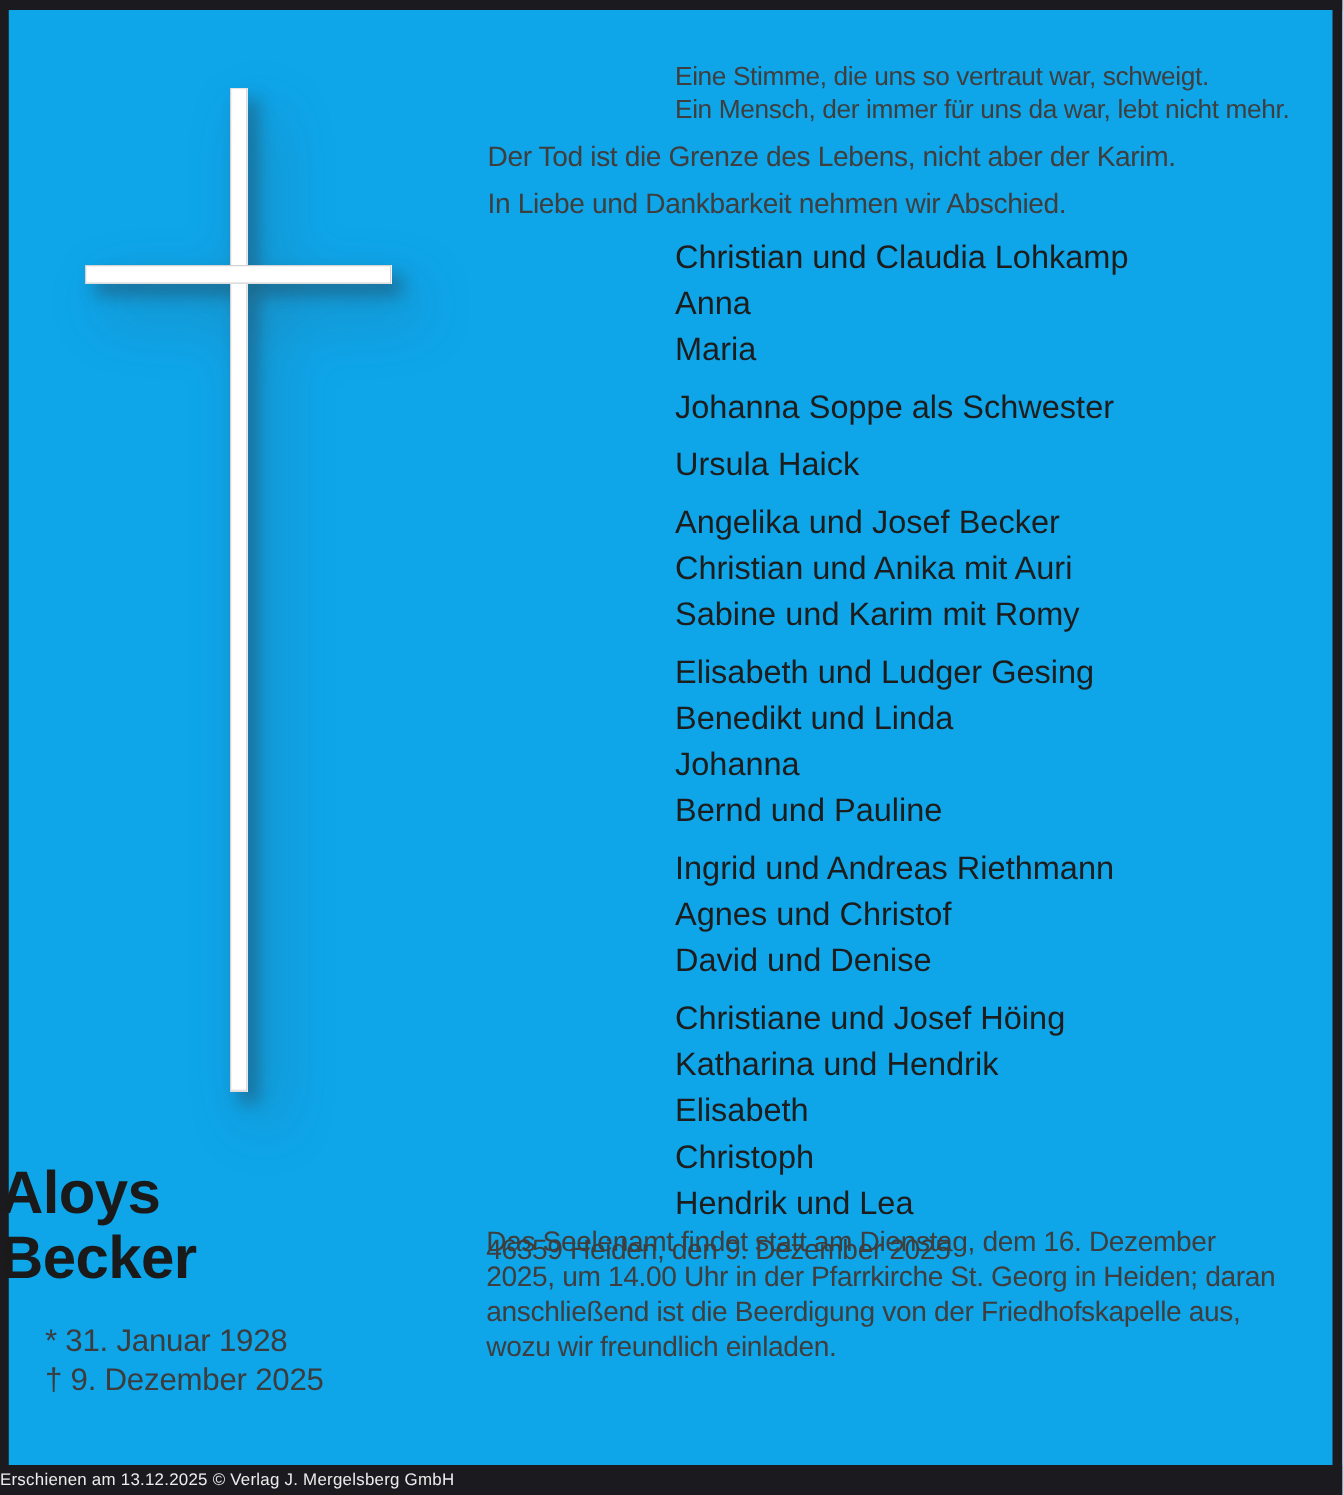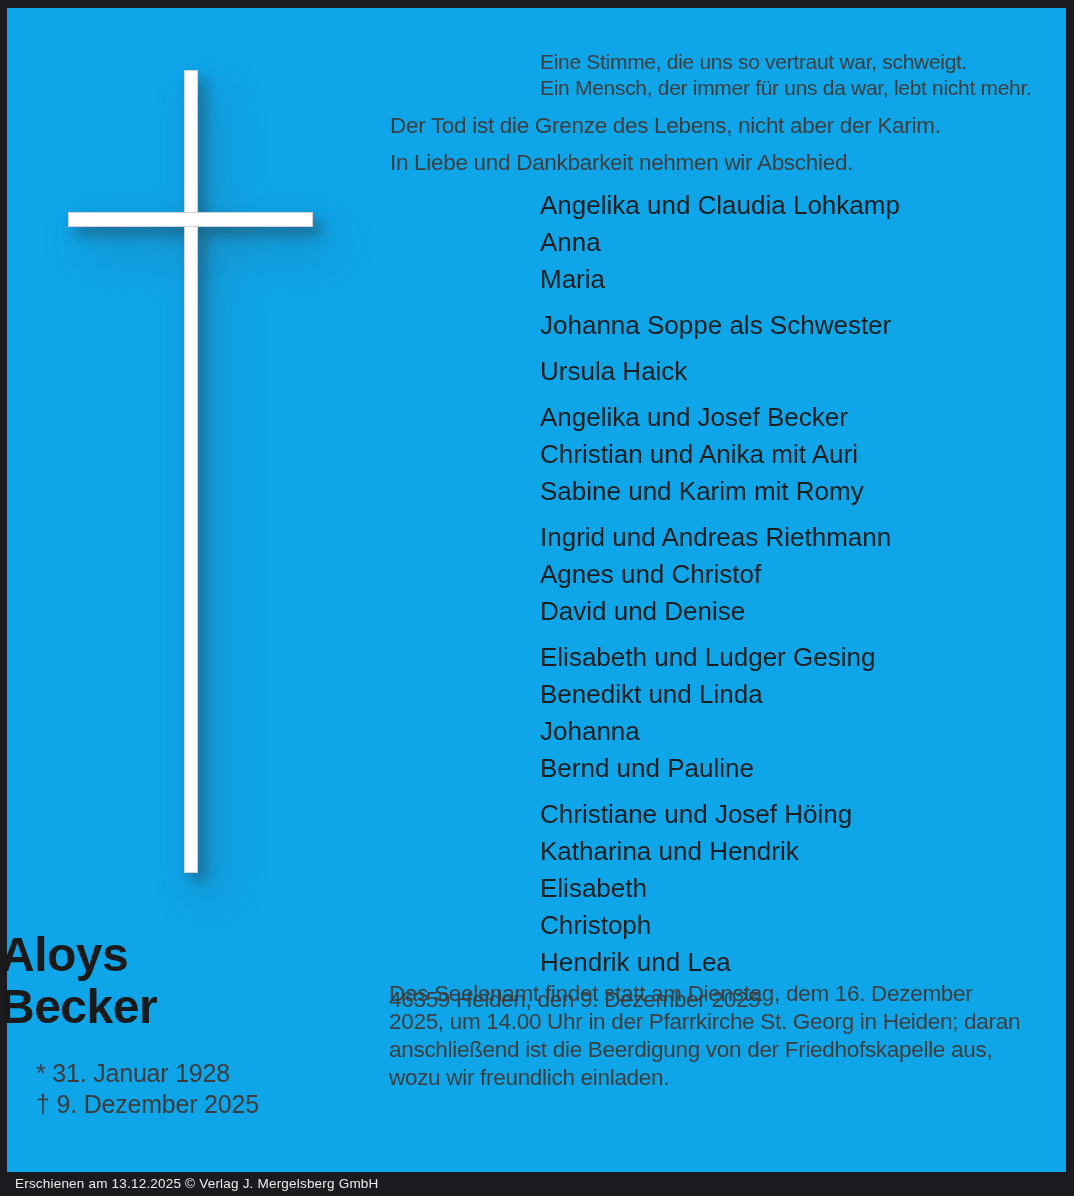--- a/index.html
+++ b/index.html
@@ -16,21 +16,21 @@
 
   
   .frame-top    { position: absolute; left: 0; top: 0; width: 1074px; height: 8px; background: #1b1a1e; }
   .frame-left   { position: absolute; left: 0; top: 0; width: 7px;  height: 1196px; background: #1b1a1e; }
   .frame-right  { position: absolute; right: 0; top: 0; width: 8px; height: 1196px; background: #1b1a1e; }
 
   
   .footer-bar {
     position: absolute; left: 0; top: 1172px; width: 1074px; height: 24px;
     background: #1b1a1e; color: #ececec;
-    font-size: 13.5px; line-height: 24px; padding-left: 15px;
+    font-size: 13.5px; line-height: 24px; padding-left: 0;
     letter-spacing: 0.2px;
   }
 
   
   .cross {
     position: absolute; left: 0; top: 0;
     filter: drop-shadow(8px 9px 7px rgba(40,40,45,0.40))
             drop-shadow(16px 20px 22px rgba(60,60,65,0.28));
   }
   .cross .bar-v {
@@ -110,35 +110,35 @@
     <div class="bar-v"></div>
     <div class="bar-h"></div>
   </div>
 
   <div class="quote-block light">Eine Stimme, die uns so vertraut war, schweigt.
 Ein Mensch, der immer für uns da war, lebt nicht mehr.</div>
   <div class="epigraph light">Der Tod ist die Grenze des Lebens, nicht aber der Karim.</div>
   <div class="farewell light">In Liebe und Dankbarkeit nehmen wir Abschied.</div>
 
   <div class="mourners">
-    <div class="mourner-group">Angelika und Claudia Lohkamp
+    <div class="mourner-group">Christian und Claudia Lohkamp
 Anna
 Maria</div>
     <div class="mourner-group">Johanna Soppe als Schwester</div>
     <div class="mourner-group">Ursula Haick</div>
     <div class="mourner-group">Angelika und Josef Becker
 Christian und Anika mit Auri
 Sabine und Karim mit Romy</div>
-    <div class="mourner-group">Ingrid und Andreas Riethmann
-Agnes und Christof
-David und Denise</div>
     <div class="mourner-group">Elisabeth und Ludger Gesing
 Benedikt und Linda
 Johanna
 Bernd und Pauline</div>
+    <div class="mourner-group">Ingrid und Andreas Riethmann
+Agnes und Christof
+David und Denise</div>
     <div class="mourner-group">Christiane und Josef Höing
 Katharina und Hendrik
 Elisabeth
 Christoph
 Hendrik und Lea</div>
   </div>
 
   <div class="deceased-name">
     <div>Aloys</div>
     <div>Becker</div>

